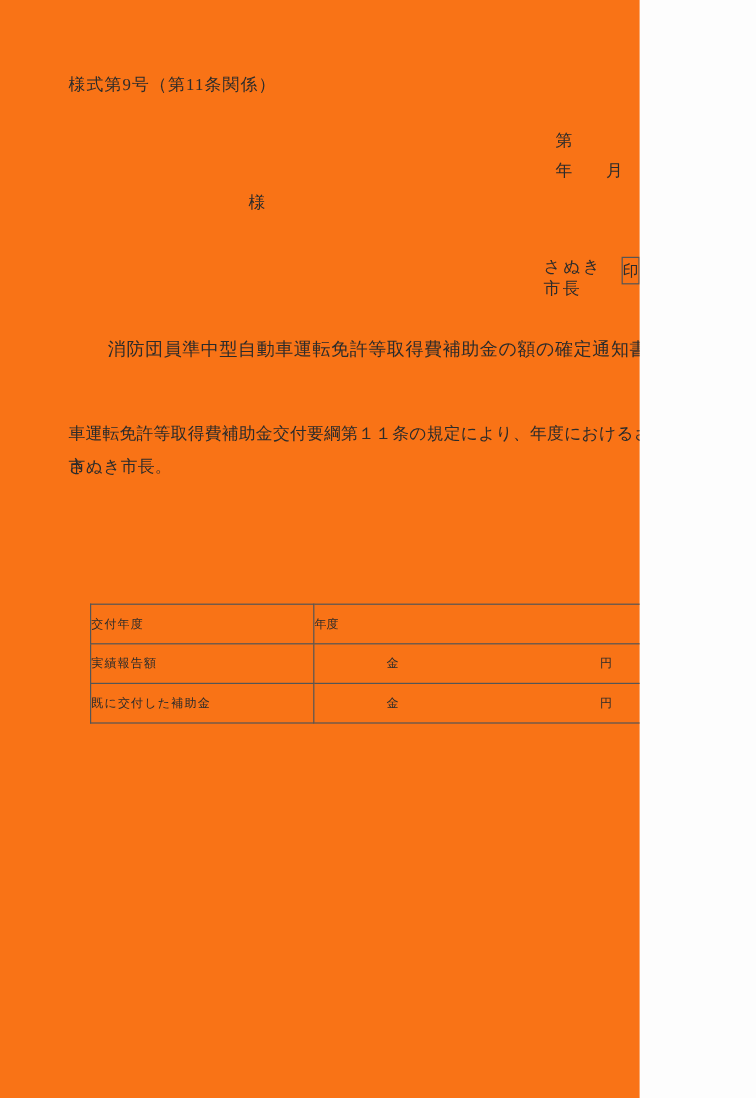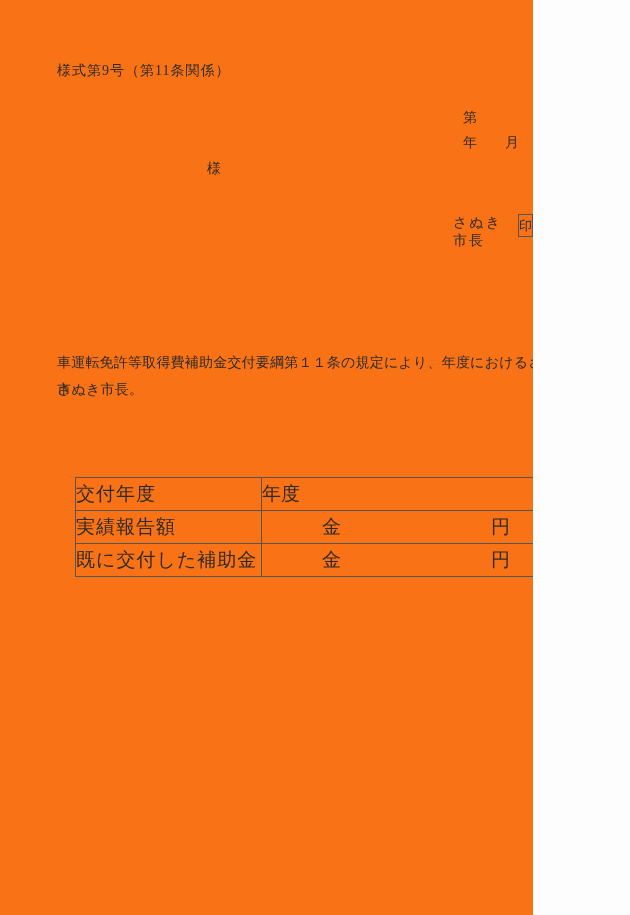--- a/index.html
+++ b/index.html
@@ -60,25 +60,25 @@
     font-size: 14px;
     letter-spacing: 0.2px;
   }
   .body-text .line {
     white-space: pre-wrap;
     line-height: 27px;
     height: 27px;
   }
   table.notice-table {
     position: absolute;
-    left: 75px; top: 477px;
+    left: 75px; top: 503px;
     width: 482px;
     border-collapse: collapse;
     table-layout: fixed;
-    font-size: 19px;
+    font-size: 10px;
   }
   table.notice-table td {
     border: 1px solid #555;
     height: 32px;
     padding: 0;
     vertical-align: middle;
   }
   td.label-cell {
     width: 185px;
     padding-left: 10px;
@@ -111,20 +111,21 @@
     <span>日</span>
   </div>
 
   <div class="abs addressee">様</div>
 
   <div class="abs sender-row">
     <span>さぬき市長</span>
     <span class="seal-box">印</span>
   </div>
 
+  <div class="abs doc-title">消防団員準中型自動車運転免許等取得費補助金の額の確定通知書</div>
 
   <div class="abs body-text">
     <div class="line">車運転免許等取得費補助金交付要綱第１１条の規定により、年度におけるさぬき市</div>
     <div class="line">さぬき市長。</div>
   </div>
 
   <table class="notice-table">
     <tbody>
       <tr>
         <td class="label-cell">交付年度</td>

